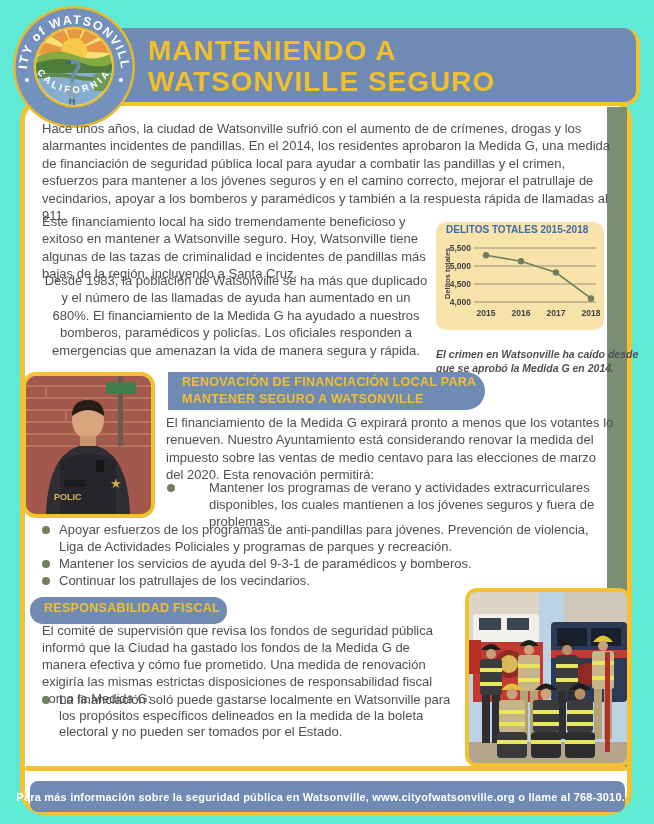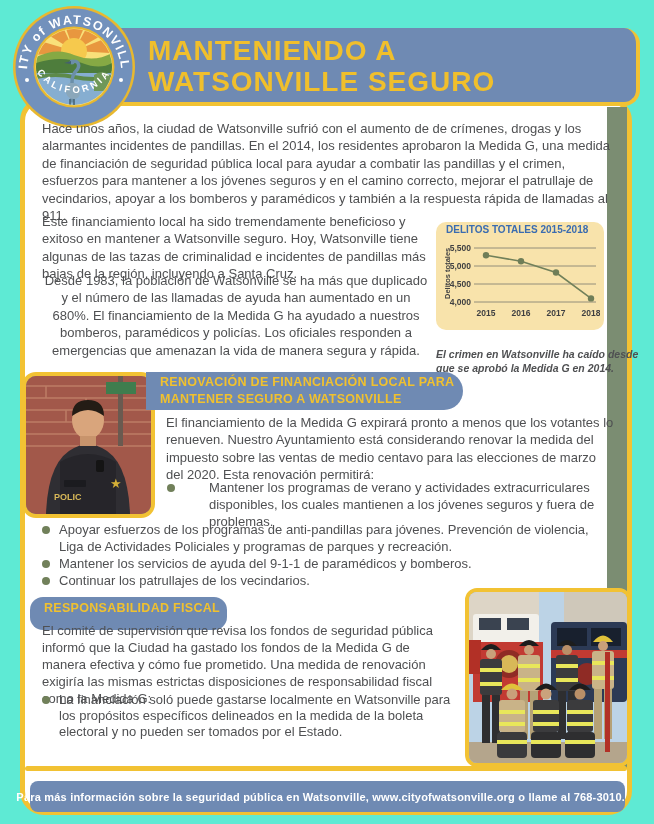--- a/index.html
+++ b/index.html
@@ -30,22 +30,22 @@
   .bullet{position:absolute;display:flex;font-size:13px;line-height:16.8px;color:var(--text);}
   .bullet .dot{flex:0 0 8px;width:8px;height:8px;border-radius:50%;background:var(--olive-line);margin:4px 9px 0 0;}
 
   
   .chart-card{position:absolute;left:436px;top:222px;width:168px;height:108px;background:var(--chart-bg);border-radius:10px;padding:2px 6px 0 6px;}
   .chart-title{font-size:10px;font-weight:bold;color:var(--chart-blue);letter-spacing:0;margin-left:4px;}
   .chart-caption{position:absolute;left:436px;top:348px;width:205px;font-size:10.5px;font-weight:bold;font-style:italic;line-height:13.5px;color:var(--text);}
 
   
   .pill{position:absolute;background:var(--blue);color:#f0c12f;font-weight:bold;}
-  .pill-1{left:146px;top:372px;width:317px;height:38px;border-radius:0 19px 19px 0;font-size:12.5px;line-height:17px;padding:2px 0 0 14px;letter-spacing:0.3px;}
-  .pill-2{left:30px;top:597px;width:197px;height:33px;border-radius:13px;font-size:12.5px;line-height:21px;padding:1px 0 0 14px;letter-spacing:0.3px;}
+  .pill-1{left:168px;top:372px;width:317px;height:38px;border-radius:0 19px 19px 0;font-size:12.5px;line-height:17px;padding:2px 0 0 14px;letter-spacing:0.3px;}
+  .pill-2{left:30px;top:597px;width:197px;height:27px;border-radius:13px;font-size:12.5px;line-height:21px;padding:1px 0 0 14px;letter-spacing:0.3px;}
 
   
   .photo{position:absolute;border:4px solid var(--yellow);overflow:hidden;background:#888;}
   .photo-police{left:22px;top:372px;width:133px;height:146px;border-radius:14px;}
   .photo-fire{left:465px;top:588px;width:166px;height:179px;border-radius:12px;}
   .photo svg{display:block;}
 
   
   .footer-bar{position:absolute;left:30px;top:781px;width:595px;height:31px;background:var(--blue);border-radius:8px;display:flex;align-items:center;justify-content:flex-end;}
   .footer-text{color:#ffffff;font-size:11px;font-weight:bold;letter-spacing:0.2px;white-space:nowrap;}
@@ -199,21 +199,21 @@
   <div class="bullet" style="left:167px;top:480px;width:432px;gap:25px;">
     <span class="dot"></span>
     <span>Mantener los programas de verano y actividades extracurriculares disponibles, los cuales mantienen a los jóvenes seguros y fuera de problemas.</span>
   </div>
   <div class="bullet" style="left:42px;top:522px;width:572px;">
     <span class="dot"></span>
     <span>Apoyar esfuerzos de los programas de anti-pandillas para jóvenes. Prevención de violencia, Liga de Actividades Policiales y programas de parques y recreación.</span>
   </div>
   <div class="bullet" style="left:42px;top:556px;width:572px;">
     <span class="dot"></span>
-    <span>Mantener los servicios de ayuda del 9-1-1 de paramédicos y bomberos.</span>
+    <span>Mantener los servicios de ayuda del 9-3-1 de paramédicos y bomberos.</span>
   </div>
   <div class="bullet" style="left:42px;top:573px;width:572px;">
     <span class="dot"></span>
     <span>Continuar los patrullajes de los vecindarios.</span>
   </div>
 
   <div class="pill pill-2">RESPONSABILIDAD FISCAL</div>
 
   <div class="para" style="left:42px;top:622px;width:415px;line-height:17px;">El comité de supervisión que revisa los fondos de seguridad pública informó que la Ciudad ha gastado los fondos de la Medida G de manera efectiva y cómo fue prometido. Una medida de renovación exigiría las mismas estrictas disposiciones de responsabilidad fiscal como la Medida G:</div>
 

